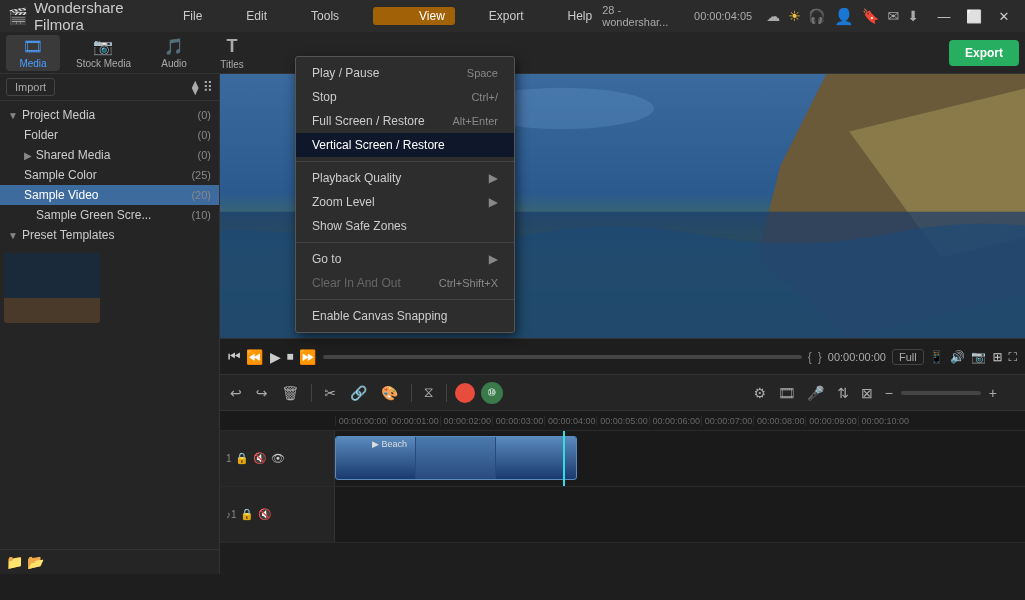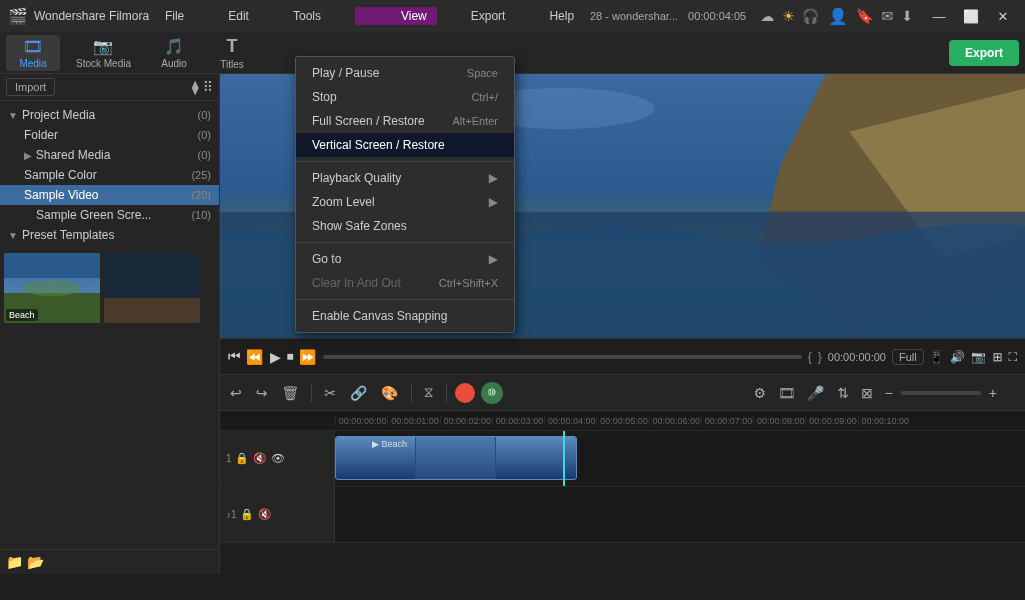--- a/index.html
+++ b/index.html
@@ -11,21 +11,21 @@
       background: #2b2b2b; padding: 0 8px; justify-content: space-between;
     }
     .title-bar-left { display: flex; align-items: center; gap: 6px; }
     .title-bar-right { display: flex; align-items: center; gap: 4px; }
     .title-bar-btn { width: 28px; height: 22px; display: flex; align-items: center; justify-content: center; cursor: pointer; color: #ccc; font-size: 13px; background: transparent; border: none; }
     .title-bar-center { display: flex; align-items: center; gap: 24px; }
     .account-info { font-size: 11px; color: #aaa; }
     .timer { font-size: 11px; color: #aaa; }
     .menu-item { padding: 2px 10px; cursor: pointer; font-size: 12px; color: #ccc; border-radius: 3px; }
     .menu-item:hover, .menu-item.active { background: #4a4a4a; }
-    .menu-item.active { background: #701a75; color: #fff; padding-left: 46px; }
+    .menu-item.active { background: #a16207; color: #fff; padding-left: 46px; }
 
     
     #toolbar {
       display: flex; align-items: center; height: 42px;
       background: #252525; border-bottom: 1px solid #333; padding: 0 6px; gap: 4px;
     }
     .tab-btn {
       display: flex; flex-direction: column; align-items: center; justify-content: center;
       padding: 2px 12px; cursor: pointer; border-radius: 4px; gap: 2px; color: #aaa;
       font-size: 10px; min-width: 54px;
@@ -114,21 +114,21 @@
 
     
     #preview-svg { width: 100%; height: 100%; }
   </style>
 </head>
 <body>
 
 <div id="title-bar">
   <div class="title-bar-left">
     <span style="font-size:16px;">🎬</span>
-    <span style="font-size:12px; color:#ccc;">Wondershare Filmora</span>
+    <span style="font-size:15px; color:#ccc;">Wondershare Filmora</span>
   </div>
   <div class="title-bar-center">
     <span class="menu-item">File</span>
     <span class="menu-item">Edit</span>
     <span class="menu-item">Tools</span>
     <span class="menu-item active">View</span>
     <span class="menu-item">Export</span>
     <span class="menu-item">Help</span>
   </div>
   <div class="title-bar-right">
@@ -202,35 +202,20 @@
       <div class="tree-item indent2">
         <span>Sample Green Scre...</span>
         <span class="tree-count">(10)</span>
       </div>
       <div class="tree-item">
         <span class="tree-arrow">▼</span>
         <span>Preset Templates</span>
       </div>
 
       <div style="padding: 4px; display: flex; flex-wrap: wrap; gap: 4px; margin-top: 4px;">
-        <div style="width: 96px; height: 70px; border-radius:3px; overflow:hidden; position:relative; cursor:pointer;">
-          <svg width="96" height="70" viewBox="0 0 96 70" xmlns="http://www.w3.org/2000/svg">
-            <defs>
-              <linearGradient id="sky1" x1="0%" y1="0%" x2="0%" y2="100%">
-                <stop offset="0%" style="stop-color:#3a6a9e"></stop>
-                <stop offset="100%" style="stop-color:#5a8abe"></stop>
-              </linearGradient>
-            </defs>
-            <rect width="96" height="70" fill="url(#sky1)"></rect>
-            <rect y="40" width="96" height="30" fill="#3a5a2a"></rect>
-            <ellipse cx="48" cy="35" rx="30" ry="8" fill="#5a8a3a" opacity="0.5"></ellipse>
-            <rect y="0" width="96" height="25" fill="#2a5a8a"></rect>
-          </svg>
-          <div style="position:absolute;bottom:2px;left:2px;font-size:9px;color:#fff;background:rgba(0,0,0,0.5);padding:1px 3px;border-radius:2px;">Beach</div>
-        </div>
         <div style="width: 96px; height: 70px; border-radius:3px; overflow:hidden; background:#2a3a4a; cursor:pointer;">
           <svg width="96" height="70" viewBox="0 0 96 70" xmlns="http://www.w3.org/2000/svg">
             <rect width="96" height="70" fill="#1a2a3a"></rect>
             <rect y="45" width="96" height="25" fill="#4a3a2a"></rect>
           </svg>
         </div>
       </div>
     </div>
     <div id="panel-footer">
       <button class="footer-btn">📁</button>

